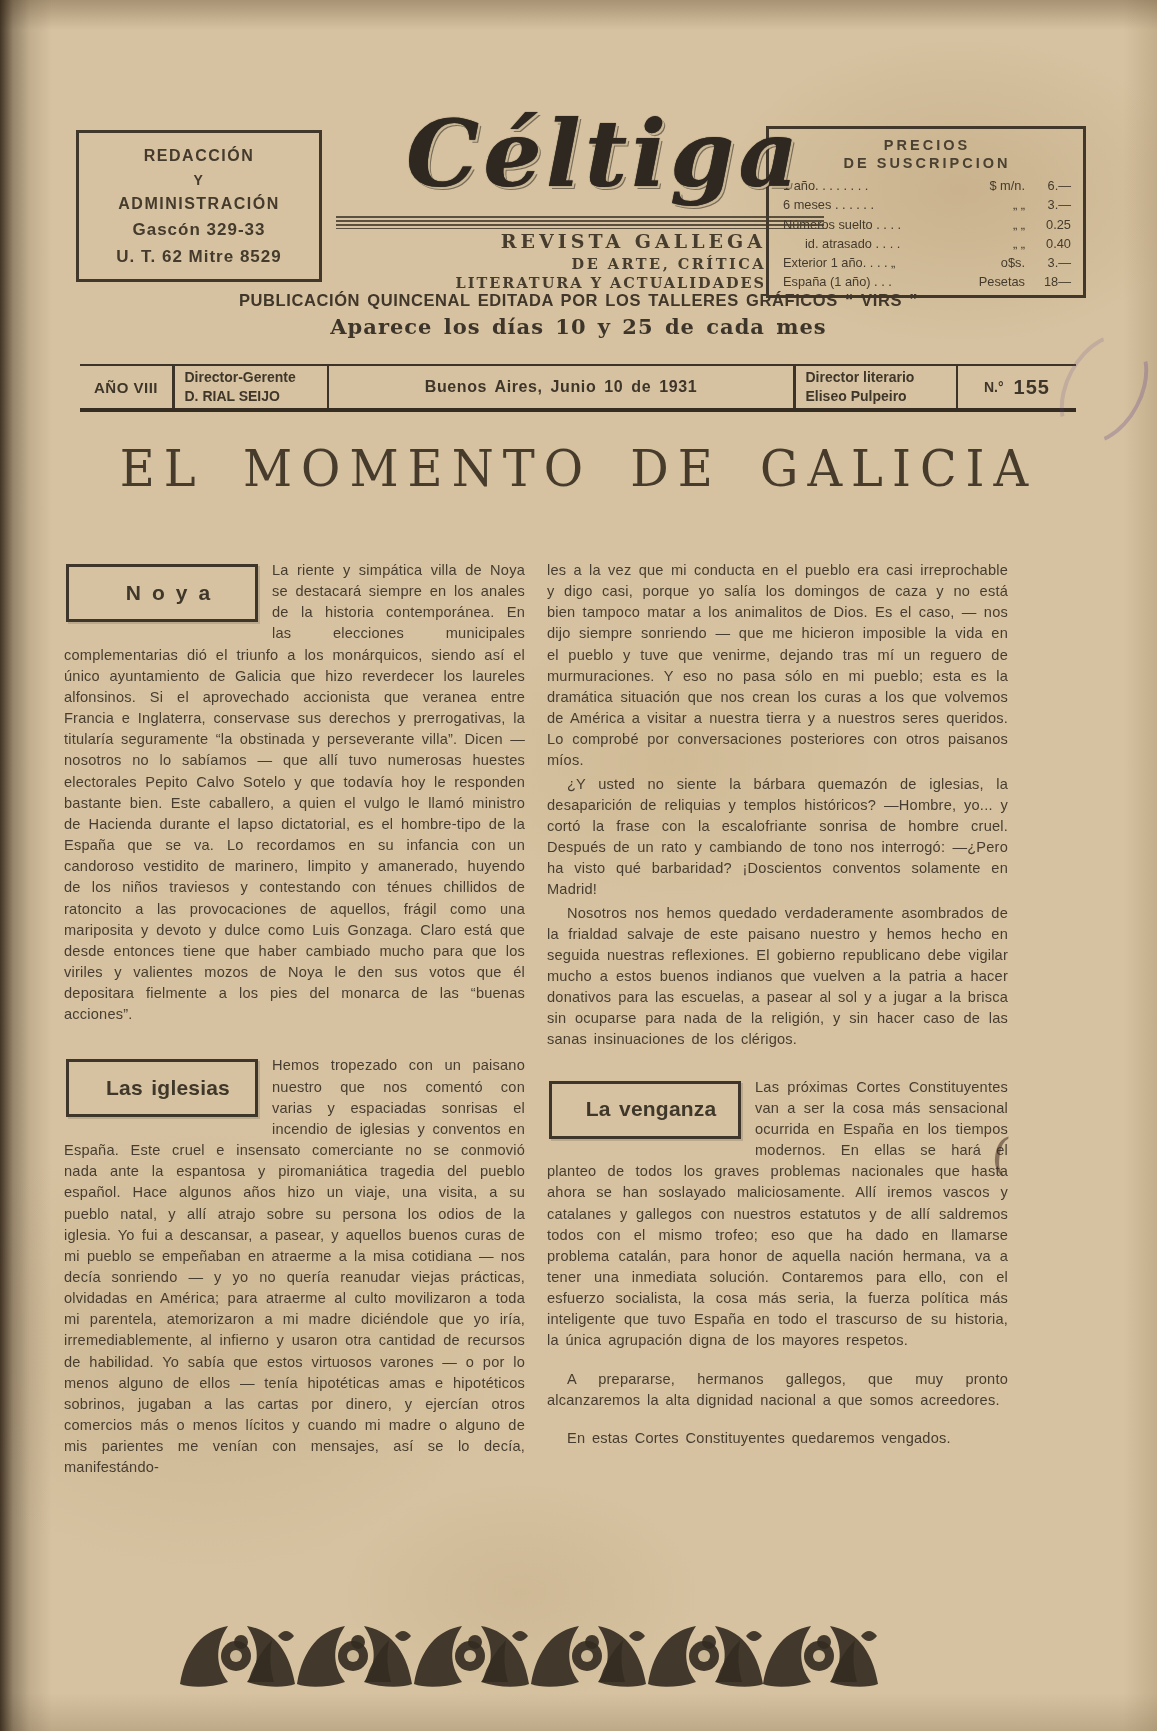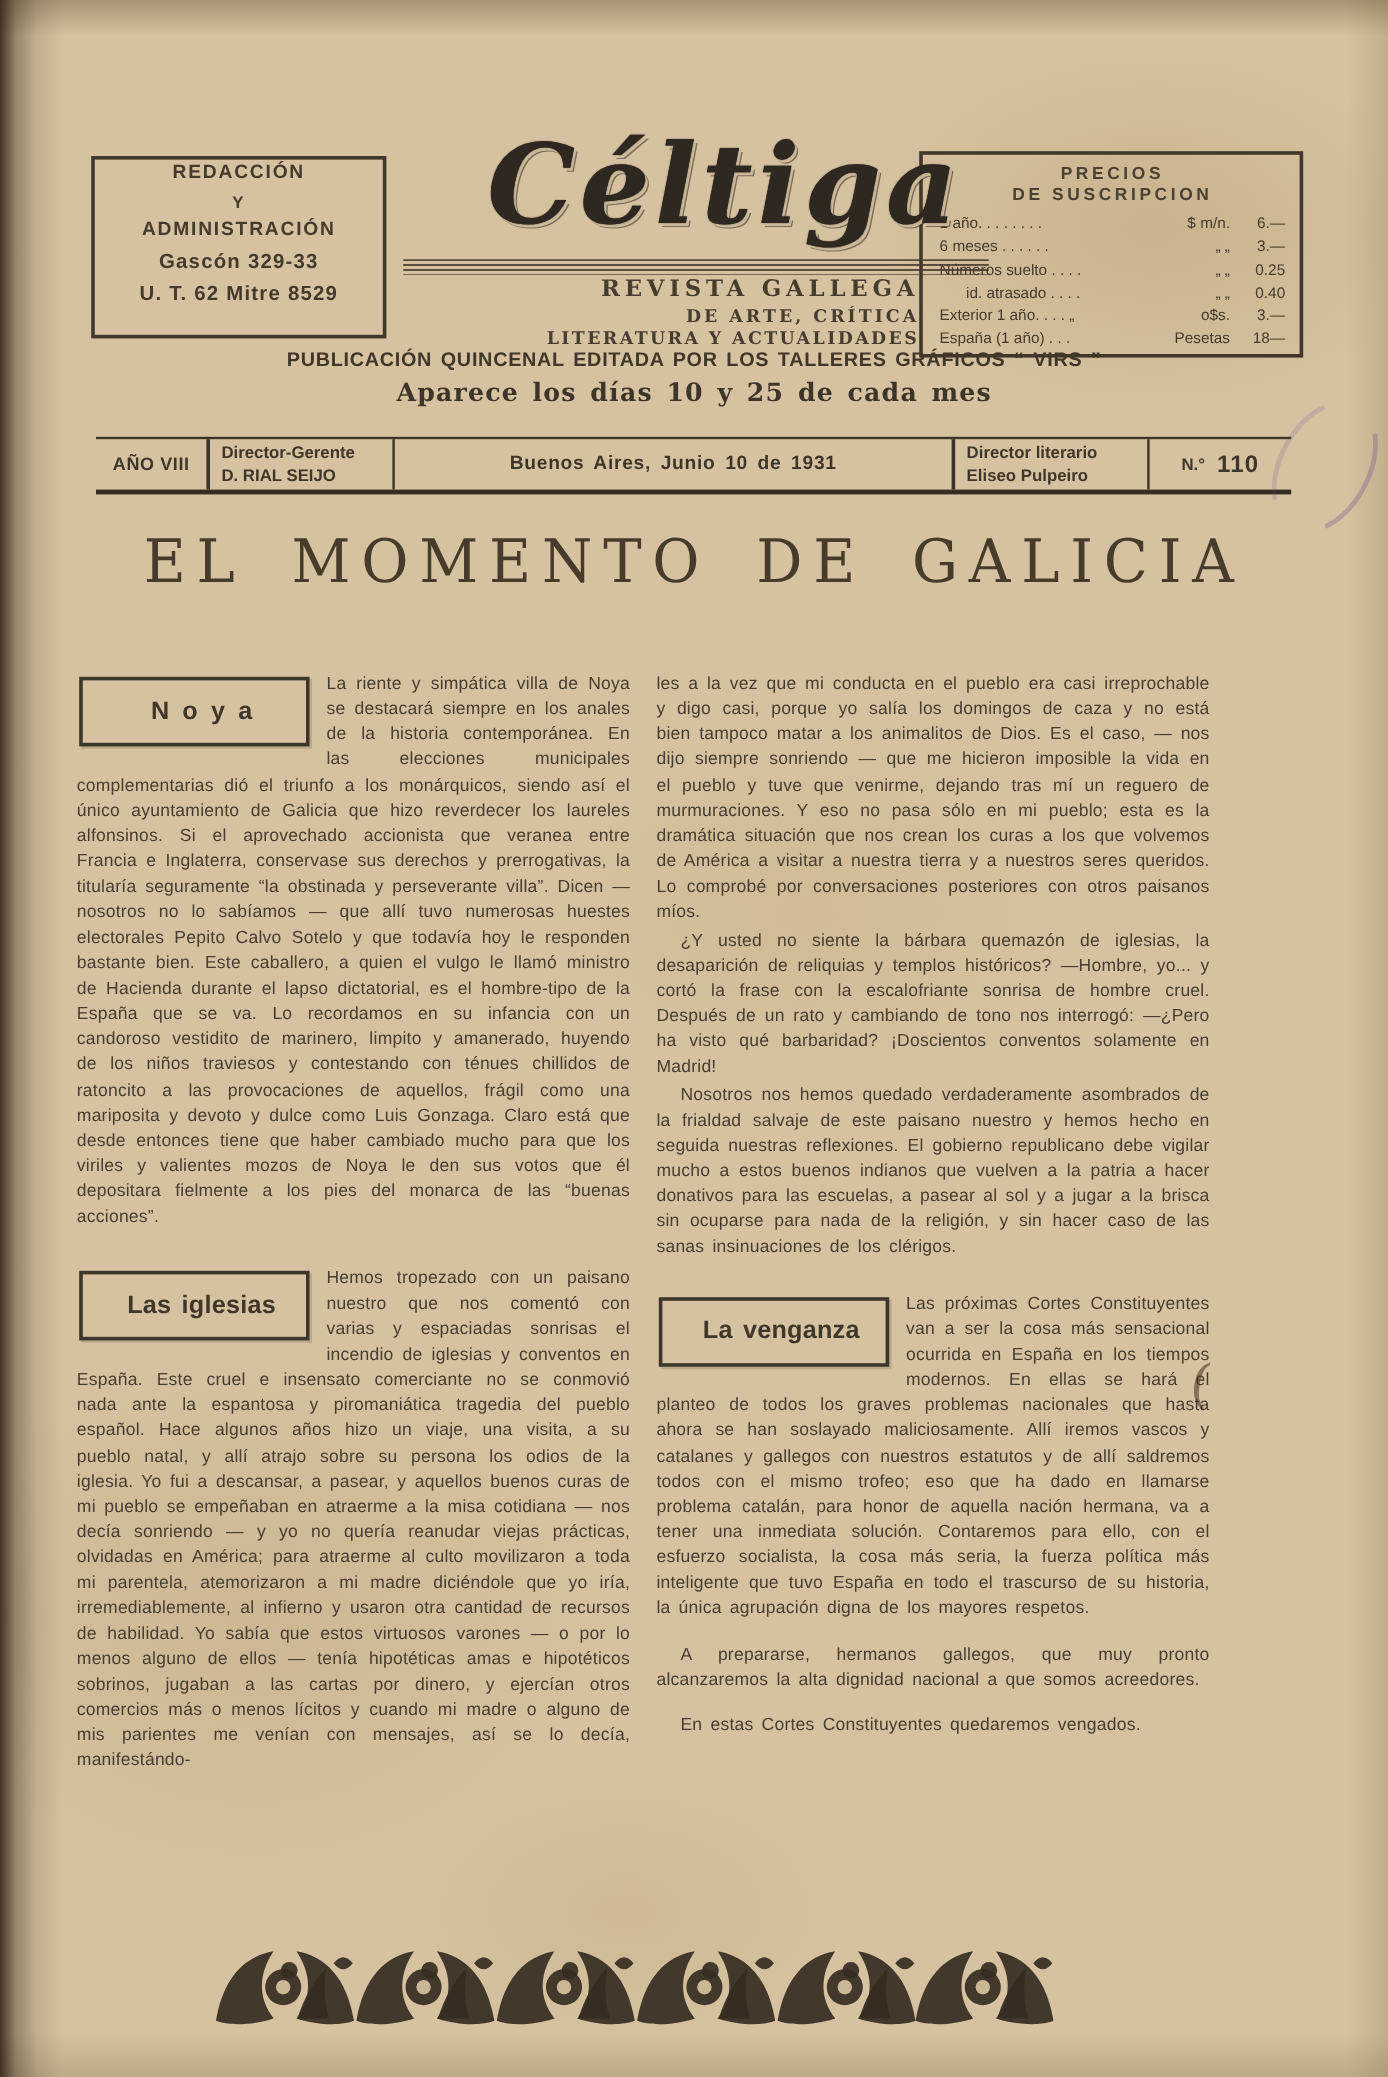--- a/index.html
+++ b/index.html
@@ -24,21 +24,21 @@
     color:#473e30;
     overflow:hidden;
   }
   
   .masthead{ position:absolute; left:0; top:0; width:100%; height:400px; }
   .ruled-box{
     position:absolute; border:3px solid #41382b;
   }
   .redaccion{
     left:76px; top:130px; width:246px; height:152px;
-    display:flex; flex-direction:column; align-items:center; 
+    display:flex; flex-direction:column; align-items:center; justify-content:center;
     gap:7px; padding-top:2px;
   }
   .redaccion .l{ font-weight:bold; letter-spacing:1.5px; color:#443b2d; }
   .redaccion .l1,.redaccion .l3{ font-size:16px; }
   .redaccion .l2{ font-size:14px; }
   .redaccion .l4,.redaccion .l5{ font-size:17px; letter-spacing:1px; }
   .title-wrap{
     position:absolute; left:318px; top:108px; width:572px; text-align:center; z-index:2;
   }
   .magazine-title{
@@ -227,21 +227,21 @@
     <div class="ib-sep"></div>
     <div class="ib-cell ib-date">Buenos Aires, Junio 10 de 1931</div>
     <div class="ib-sep"></div>
     <div class="ib-cell ib-literario">
       <span>Director literario</span>
       <span>Eliseo Pulpeiro</span>
     </div>
     <div class="ib-sep"></div>
     <div class="ib-cell ib-number">
       <span class="no">N.°</span>
-      <span class="num">110</span>
+      <span class="num">155</span>
     </div>
   </div>
 
   <div class="headline">EL MOMENTO DE GALICIA</div>
 
   <div class="columns">
 
     <div class="col">
       <div class="section">
         <div class="inset-box">

